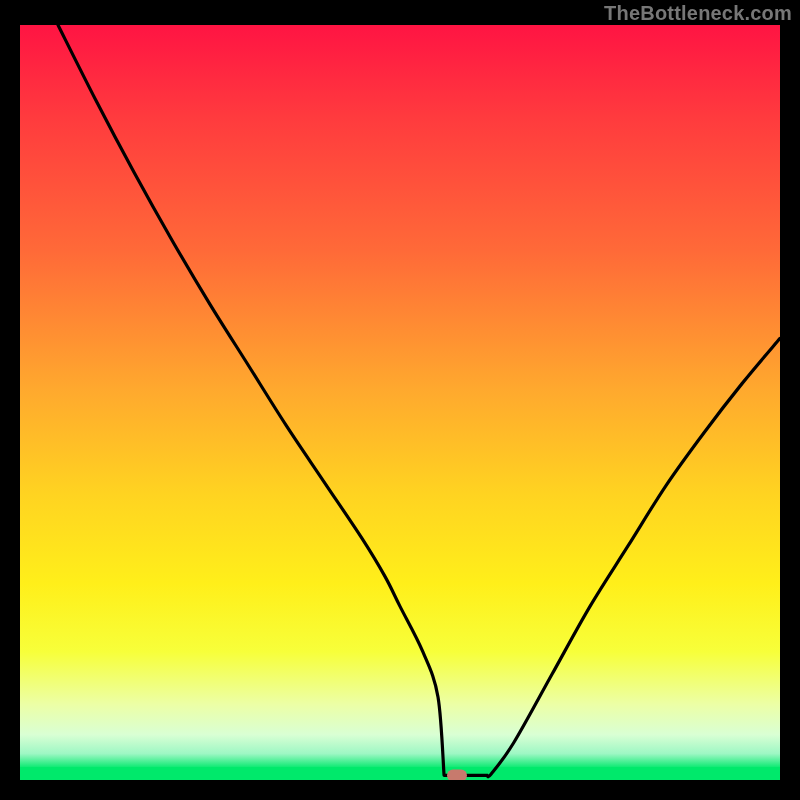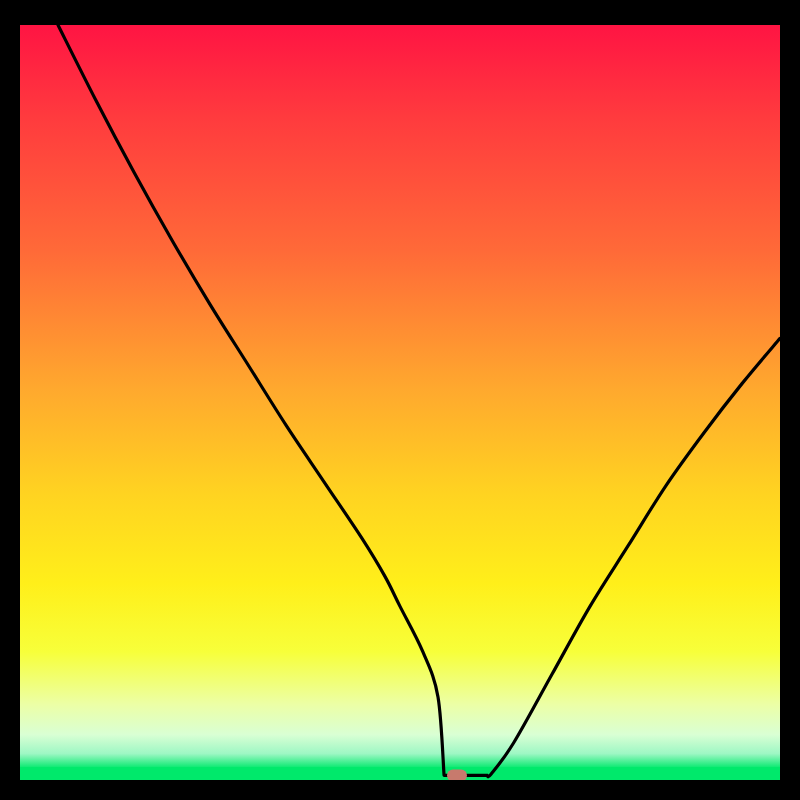--- a/index.html
+++ b/index.html
@@ -38,20 +38,21 @@
   svg {
     display: block;
     width: 100%;
     height: 100%;
   }
 </style>
 </head>
 <body>
 
 <div class="frame">
+  <div class="watermark">TheBottleneck.com</div>
 
   <div class="plot">
     <svg id="chart-svg" viewBox="0 0 760 755" preserveAspectRatio="none">
 
     <defs>
           <linearGradient id="bg" x1="0" y1="0" x2="0" y2="1">
             <stop offset="0%" stop-color="#ff1443"></stop>
             <stop offset="12%" stop-color="#ff3a3e"></stop>
             <stop offset="30%" stop-color="#ff6a38"></stop>
             <stop offset="48%" stop-color="#ffa82e"></stop>

